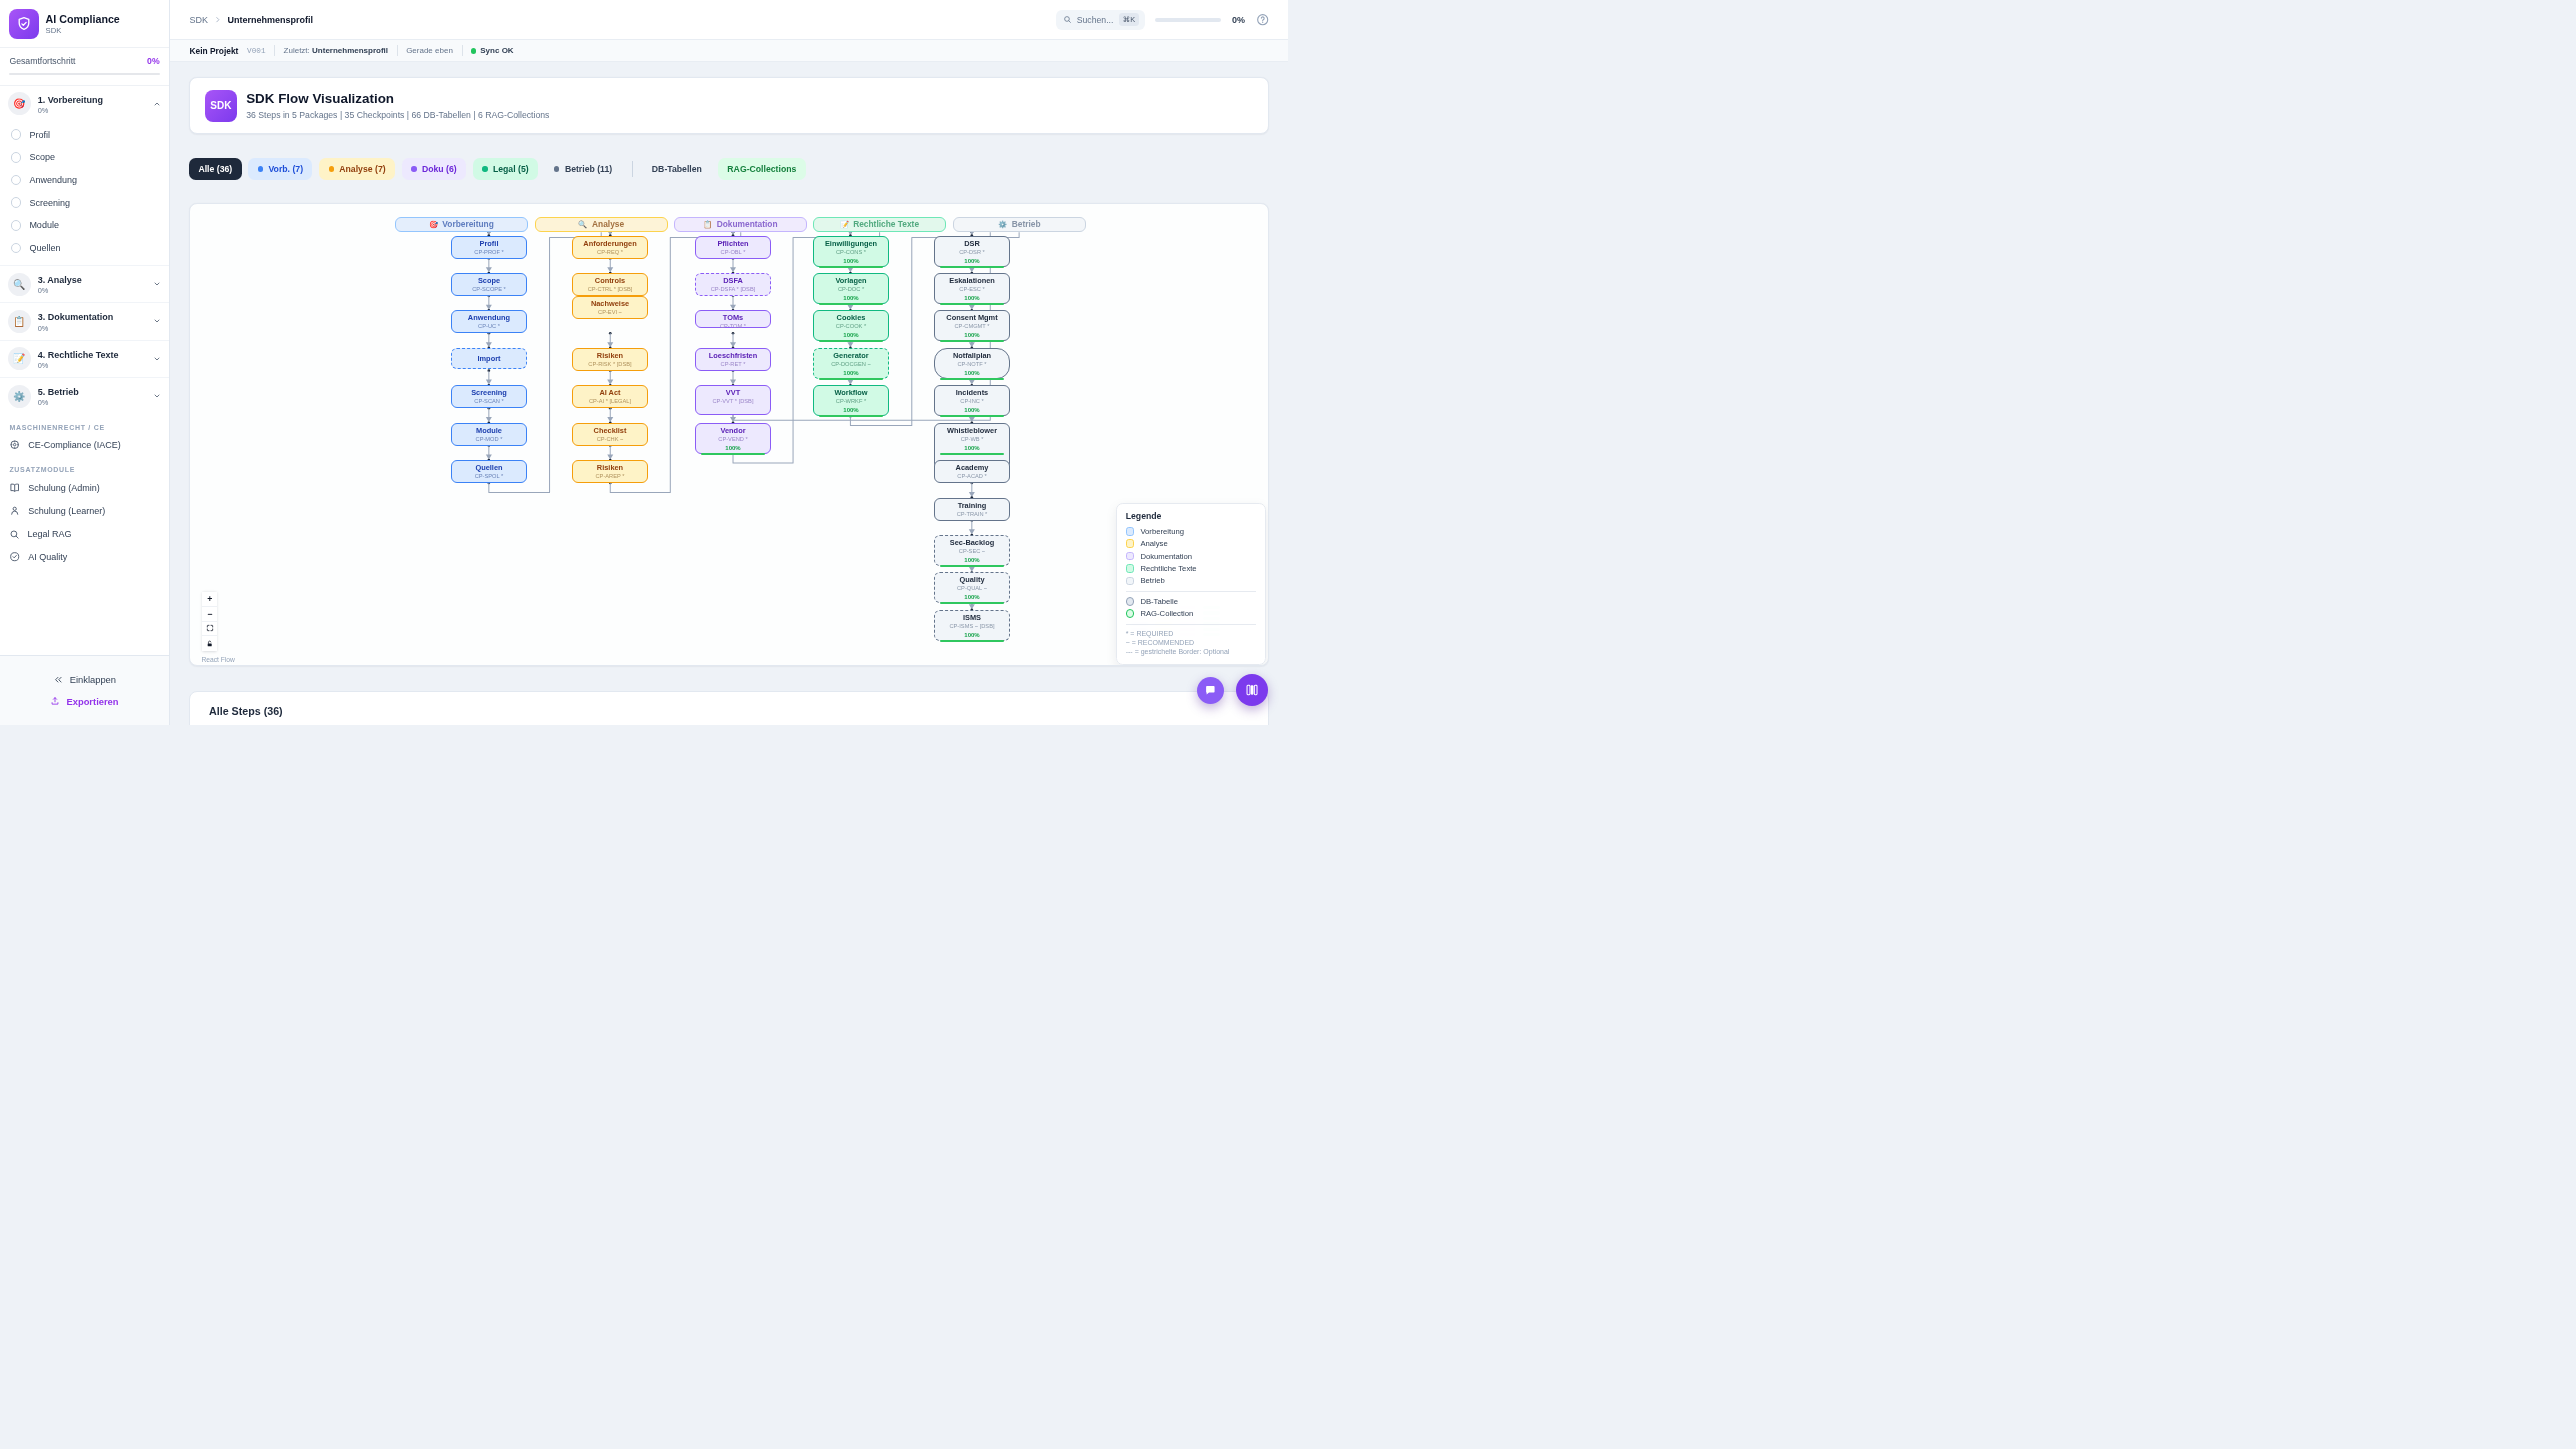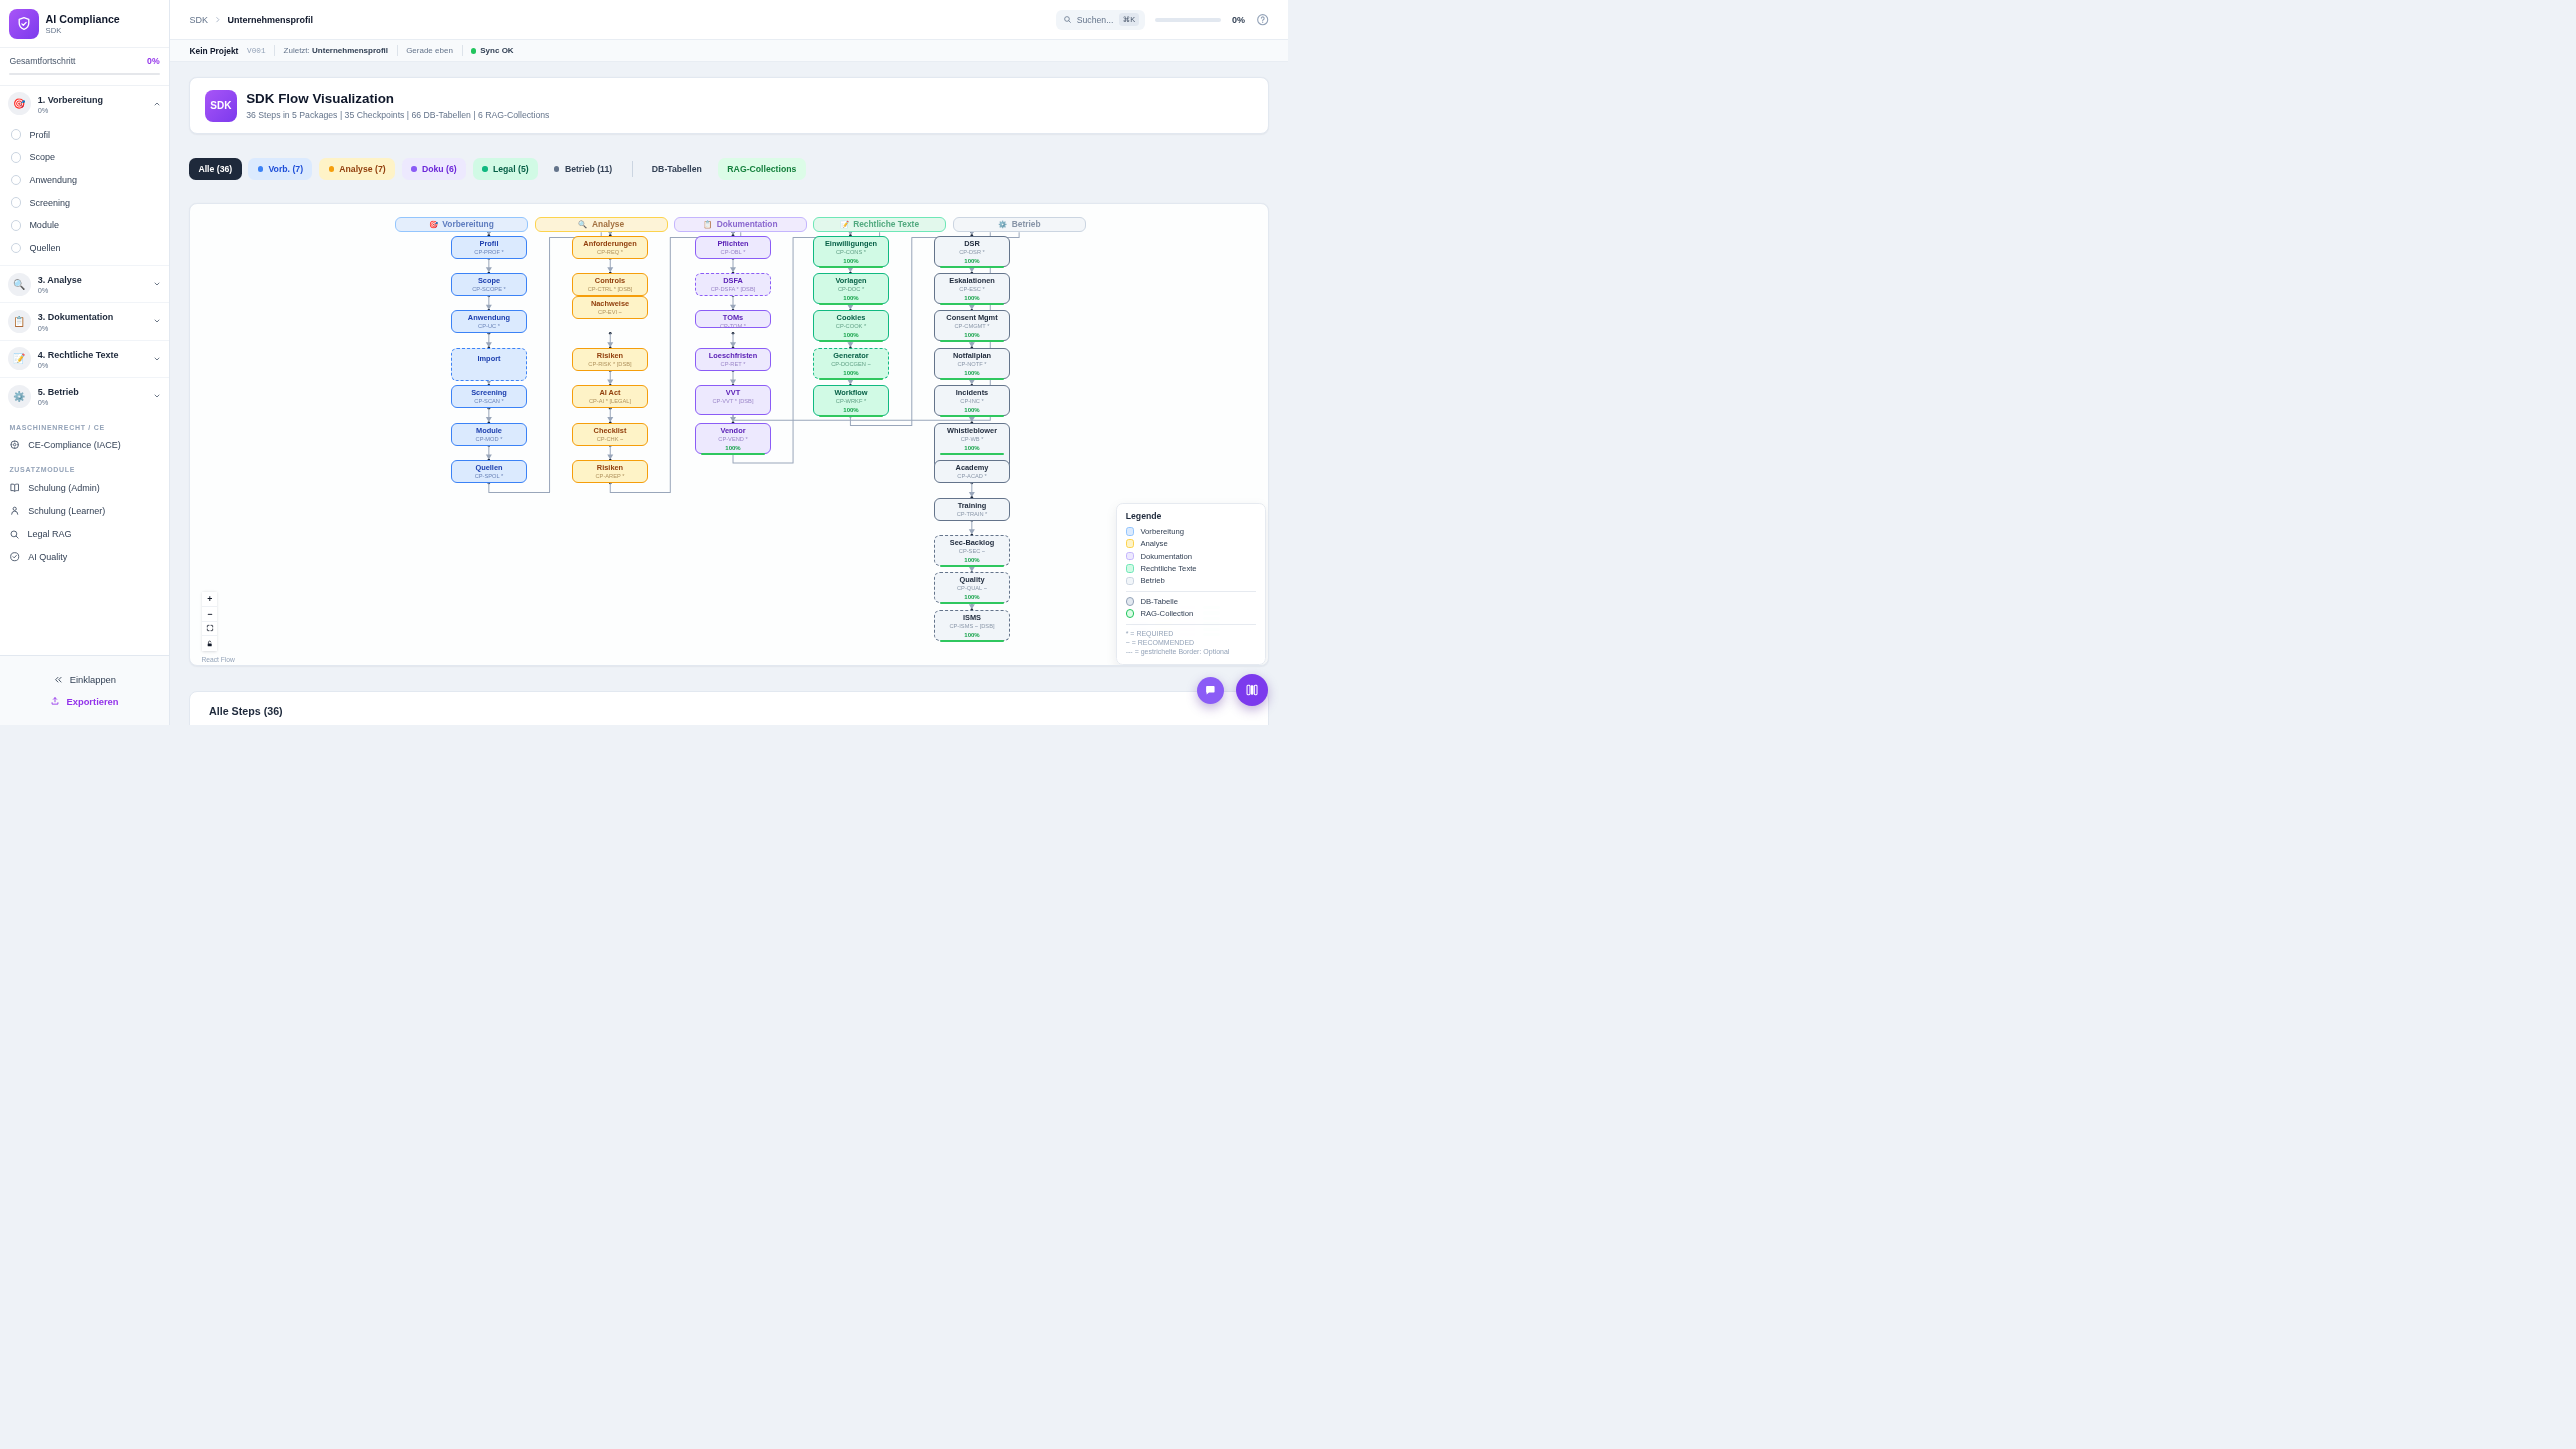--- a/index.html
+++ b/index.html
@@ -567,21 +567,21 @@
         <div class="nc" style="color:#6b84b8">CP-PROF *</div>
       </div>
       <div class="node" style="left: 261px; top: 69px; height: 23px; background: rgb(219, 234, 254); border-color: rgb(59, 130, 246);">
         <div class="nt" style="color:#1e40af">Scope</div>
         <div class="nc" style="color:#6b84b8">CP-SCOPE *</div>
       </div>
       <div class="node" style="left: 261px; top: 106px; height: 23px; background: rgb(219, 234, 254); border-color: rgb(59, 130, 246);">
         <div class="nt" style="color:#1e40af">Anwendung</div>
         <div class="nc" style="color:#6b84b8">CP-UC *</div>
       </div>
-      <div class="node dashed import-node" style="left: 261px; top: 144px; height: 33px; background: rgb(219, 234, 254); border-color: rgb(59, 130, 246);">
+      <div class="node dashed import-node" style="left: 261px; top: 144px; height: 21px; background: rgb(219, 234, 254); border-color: rgb(59, 130, 246);">
         <div class="nt" style="color:#1e40af">Import</div>
       </div>
       <div class="node" style="left: 261px; top: 181px; height: 23px; background: rgb(219, 234, 254); border-color: rgb(59, 130, 246);">
         <div class="nt" style="color:#1e40af">Screening</div>
         <div class="nc" style="color:#6b84b8">CP-SCAN *</div>
       </div>
       <div class="node" style="left: 261px; top: 219px; height: 23px; background: rgb(219, 234, 254); border-color: rgb(59, 130, 246);">
         <div class="nt" style="color:#1e40af">Module</div>
         <div class="nc" style="color:#6b84b8">CP-MOD *</div>
       </div>
@@ -700,21 +700,21 @@
         <div class="nc" style="color:#8a97a9">CP-ESC *</div>
         <div class="np">100%</div>
         <div class="nb"></div>
       </div>
       <div class="node" style="left: 744px; top: 106px; height: 31px; background: rgb(241, 245, 249); border-color: rgb(100, 116, 139);">
         <div class="nt" style="color:#1e293b">Consent Mgmt</div>
         <div class="nc" style="color:#8a97a9">CP-CMGMT *</div>
         <div class="np">100%</div>
         <div class="nb"></div>
       </div>
-      <div class="node" style="left: 744px; top: 144px; height: 31px; background: rgb(241, 245, 249); border-color: rgb(100, 116, 139);">
+      <div class="node" style="left: 744px; top: 144px; height: 31px; background: rgb(241, 245, 249); border-color: rgb(100, 116, 139); border-radius: 13px;">
         <div class="nt" style="color:#1e293b">Notfallplan</div>
         <div class="nc" style="color:#8a97a9">CP-NOTF *</div>
         <div class="np">100%</div>
         <div class="nb"></div>
       </div>
       <div class="node" style="left: 744px; top: 181px; height: 31px; background: rgb(241, 245, 249); border-color: rgb(100, 116, 139);">
         <div class="nt" style="color:#1e293b">Incidents</div>
         <div class="nc" style="color:#8a97a9">CP-INC *</div>
         <div class="np">100%</div>
         <div class="nb"></div>

